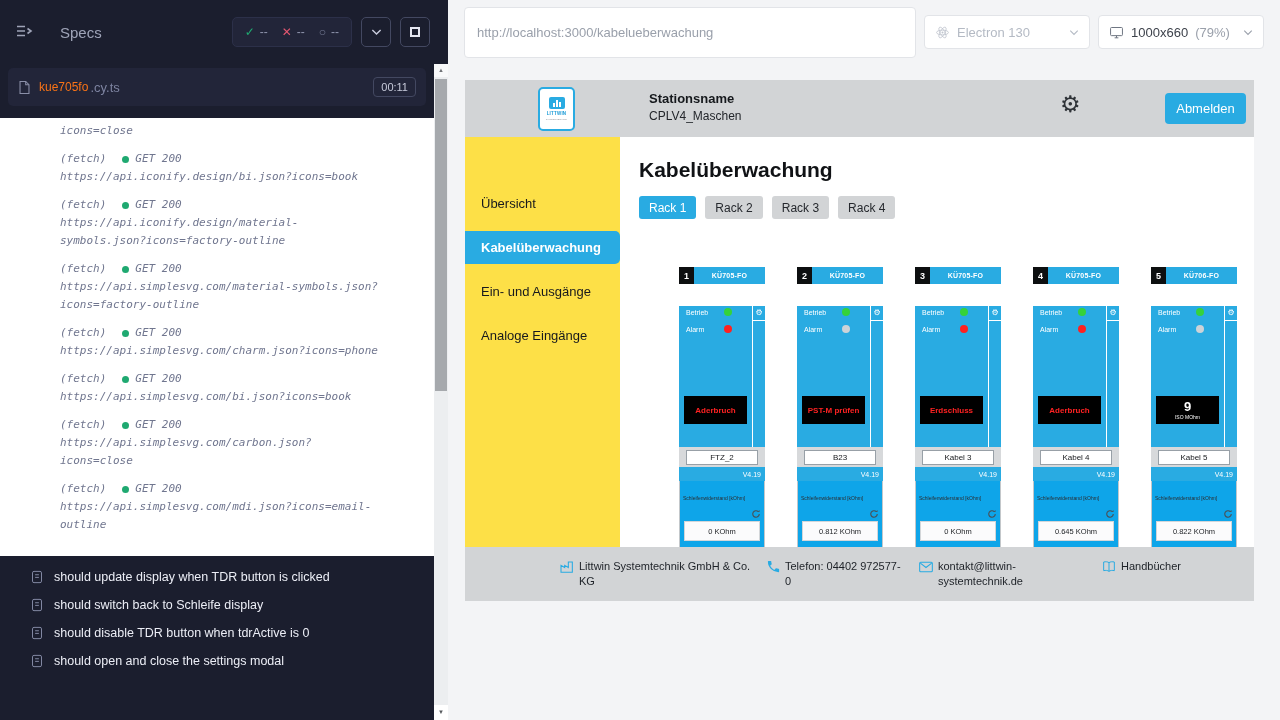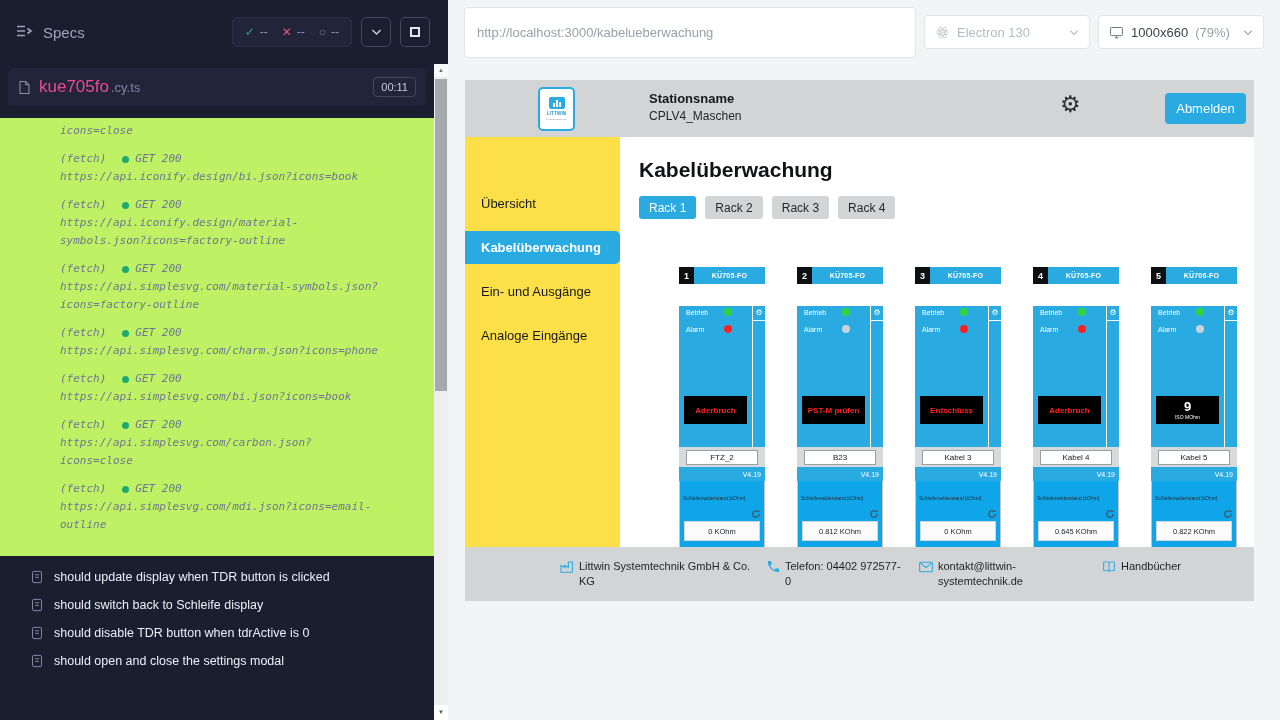--- a/index.html
+++ b/index.html
@@ -2,34 +2,34 @@
 <html><head>
 <meta charset="utf-8">
 <style>
   * { margin:0; padding:0; box-sizing:border-box; }
   html,body { width:1280px; height:720px; overflow:hidden; }
   body { position:relative; background:#f3f4f6; font-family:"Liberation Sans", sans-serif; }
 
   
   #cy-panel { position:absolute; left:0; top:0; width:434px; height:720px; background:#1b1e2e; }
   .cy-topbar { height:64px; display:flex; align-items:center; padding:0 4px 0 16px; }
-  .specs-toggle { display:flex; align-items:center; gap:10px; color:#9fa4b8; font-size:15px; }
+  .specs-toggle { display:flex; align-items:center; gap:27px; color:#9fa4b8; font-size:15px; }
   .flex-sp { flex:1; }
   .cy-stats { display:flex; align-items:center; gap:14px; background:#222539; border:1px solid #2c3049; border-radius:5px; height:30px; padding:0 12px; font-size:12px; color:#9095ad; }
   .stat { display:flex; align-items:center; gap:5px; }
   .stat .i-pass { color:#1fa971; font-size:12px; }
   .stat .i-fail { color:#e45770; font-size:12px; }
   .stat .i-pend { color:#747a94; font-size:12px; }
   .cy-btn { width:30px; height:30px; border:1px solid #434861; border-radius:5px; margin-left:9px; display:flex; align-items:center; justify-content:center; color:#c9ccdd; }
   .stop-square { width:10px; height:10px; border:2px solid #e4e6f0; }
   .spec-row { margin:4px 8px 6px; height:38px; background:#222539; border-radius:5px; display:flex; align-items:center; padding:0 10px; gap:8px; }
-  .spec-name { color:#ec4899; font-size:17px; }
+  .spec-name { color:#f97316; font-size:12px; }
   .spec-ext { color:#7d83a0; font-size:13px; margin-left:-6px; }
   .spec-time { margin-left:auto; border:1px solid #434861; border-radius:4px; color:#c7cada; font-size:11px; padding:3px 7px; }
-  .cy-log { position:absolute; top:118px; left:0; width:434px; height:438px; background:#bef264; padding-top:4px; overflow:hidden; }
+  .cy-log { position:absolute; top:118px; left:0; width:434px; height:438px; background:#ffffff; padding-top:4px; overflow:hidden; }
   .log-entry { margin:0 0 10px 60px; width:318px; font-family:"DejaVu Sans Mono", monospace; font-style:italic; font-size:11px; color:#70768f; line-height:18px; }
   .log-head { display:flex; gap:16px; }
   .log-status { display:flex; align-items:center; gap:6px; }
   .dot { width:7px; height:7px; border-radius:50%; background:#1fa971; display:inline-block; }
   .log-url { overflow-wrap:break-word; }
   .cy-tests { position:absolute; top:563px; left:0; width:434px; }
   .test-item { display:flex; align-items:center; gap:11px; height:28px; padding-left:31px; color:#eceef6; font-size:12.5px; }
   .test-item svg { flex-shrink:0; }
 
   

